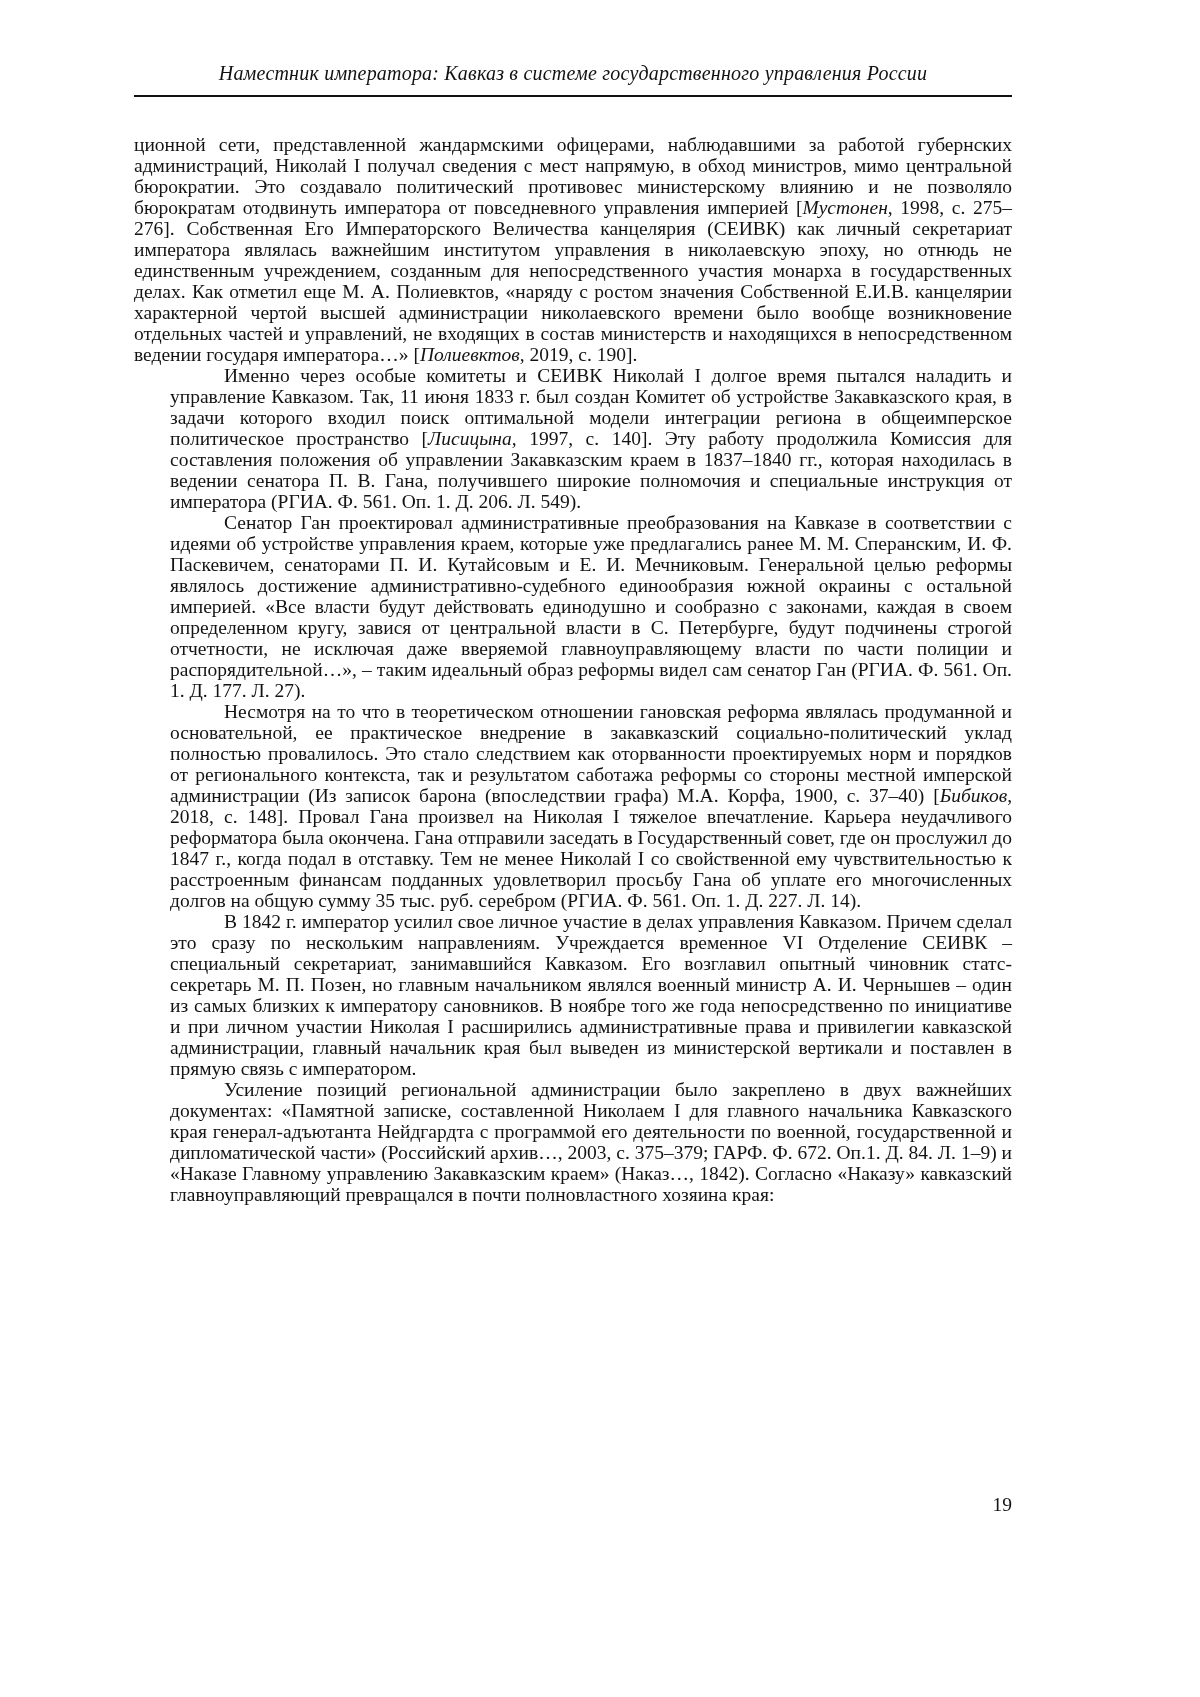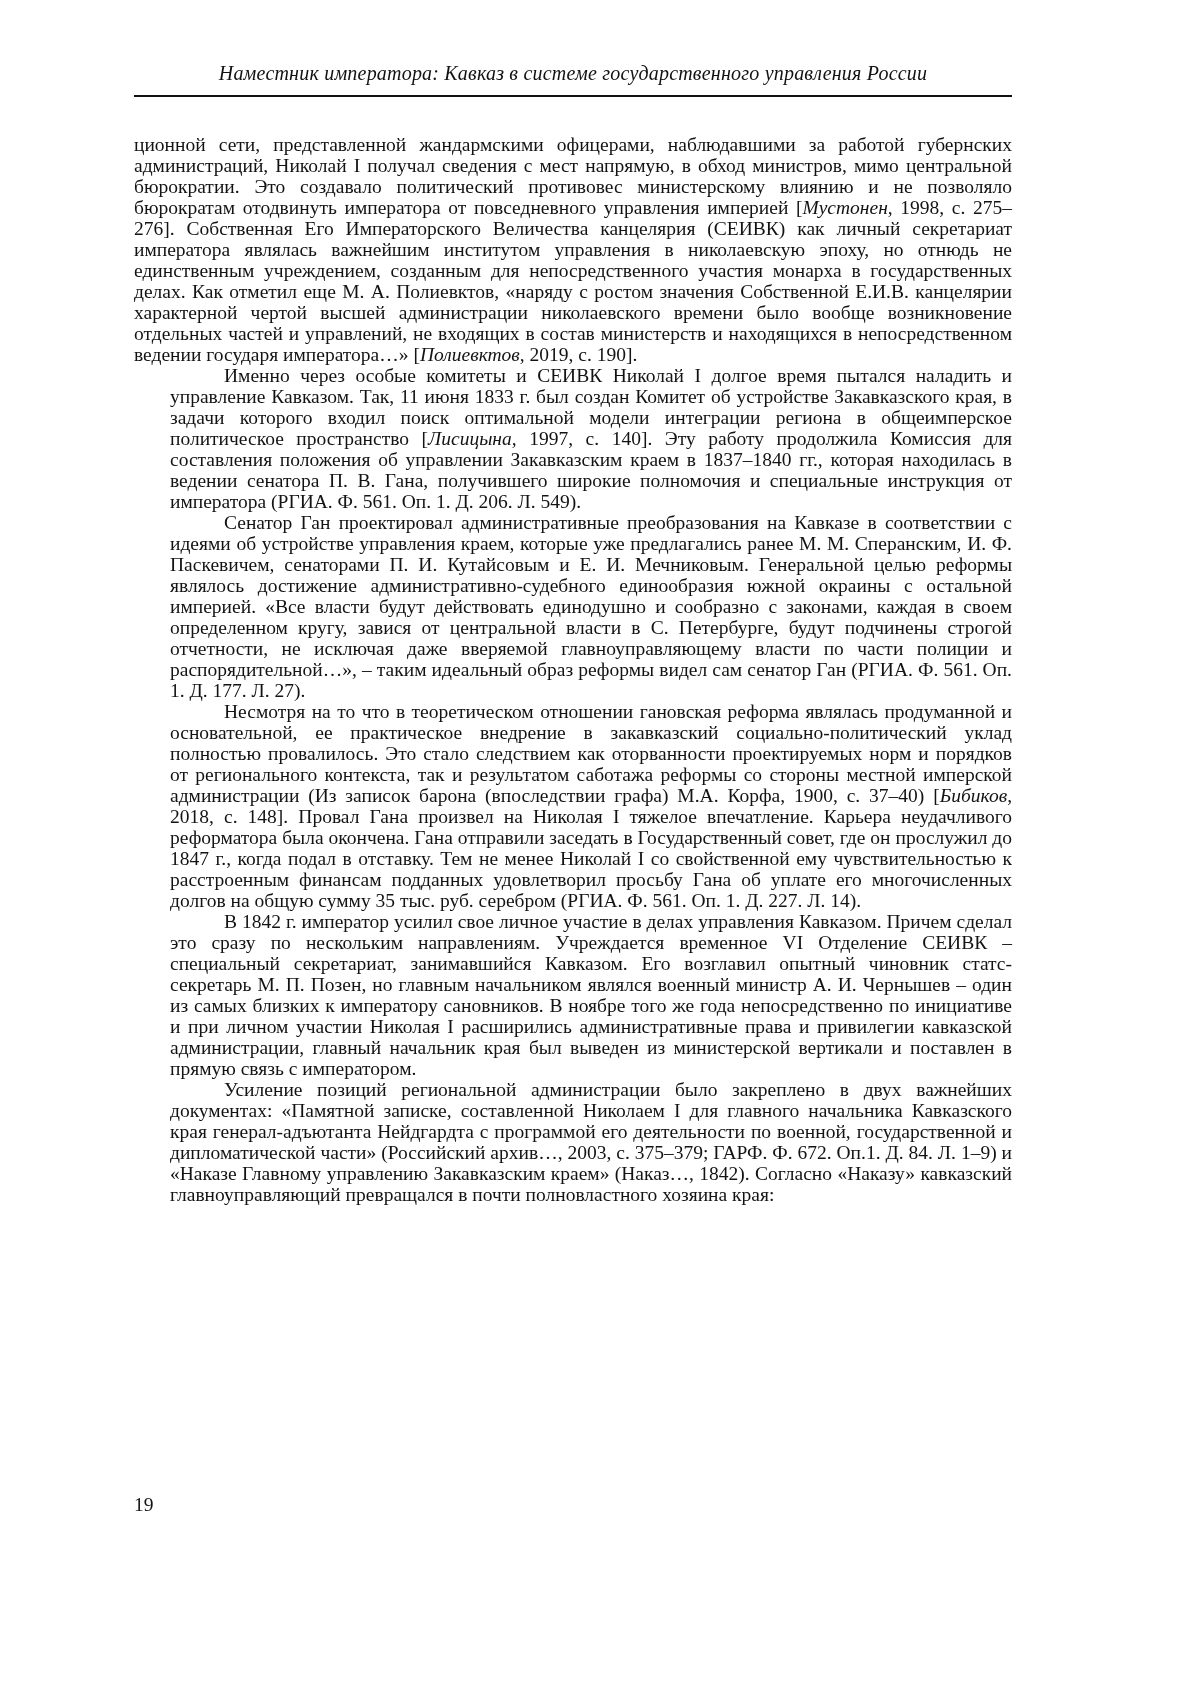--- a/index.html
+++ b/index.html
@@ -51,21 +51,21 @@
     margin-left: 36px;
   }
   .it {
     font-style: italic;
   }
   .page-number {
     position: absolute;
     left: 134px;
     top: 1494px;
     width: 878px;
-    text-align: left;
+    text-align: right;
     font-size: 19.5px;
     color: #131313;
   }
 </style>
 </head>
 <body>
 
 <div class="page">
   <div class="content">
     <div class="running-header">Наместник императора: Кавказ в системе государственного управления России</div>

